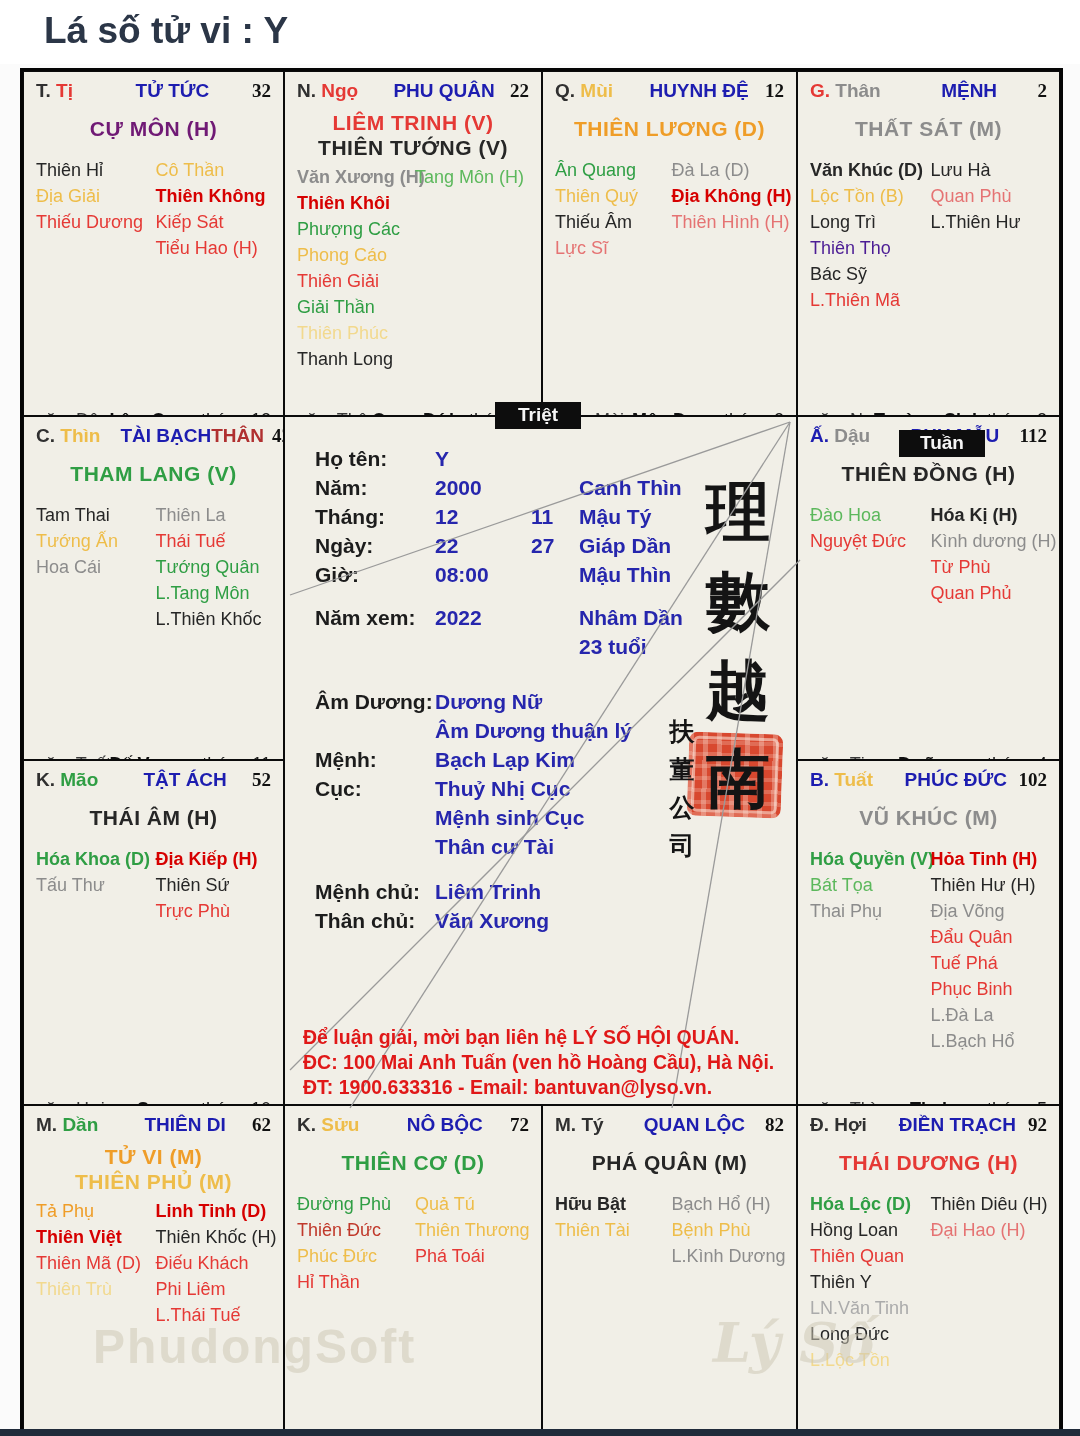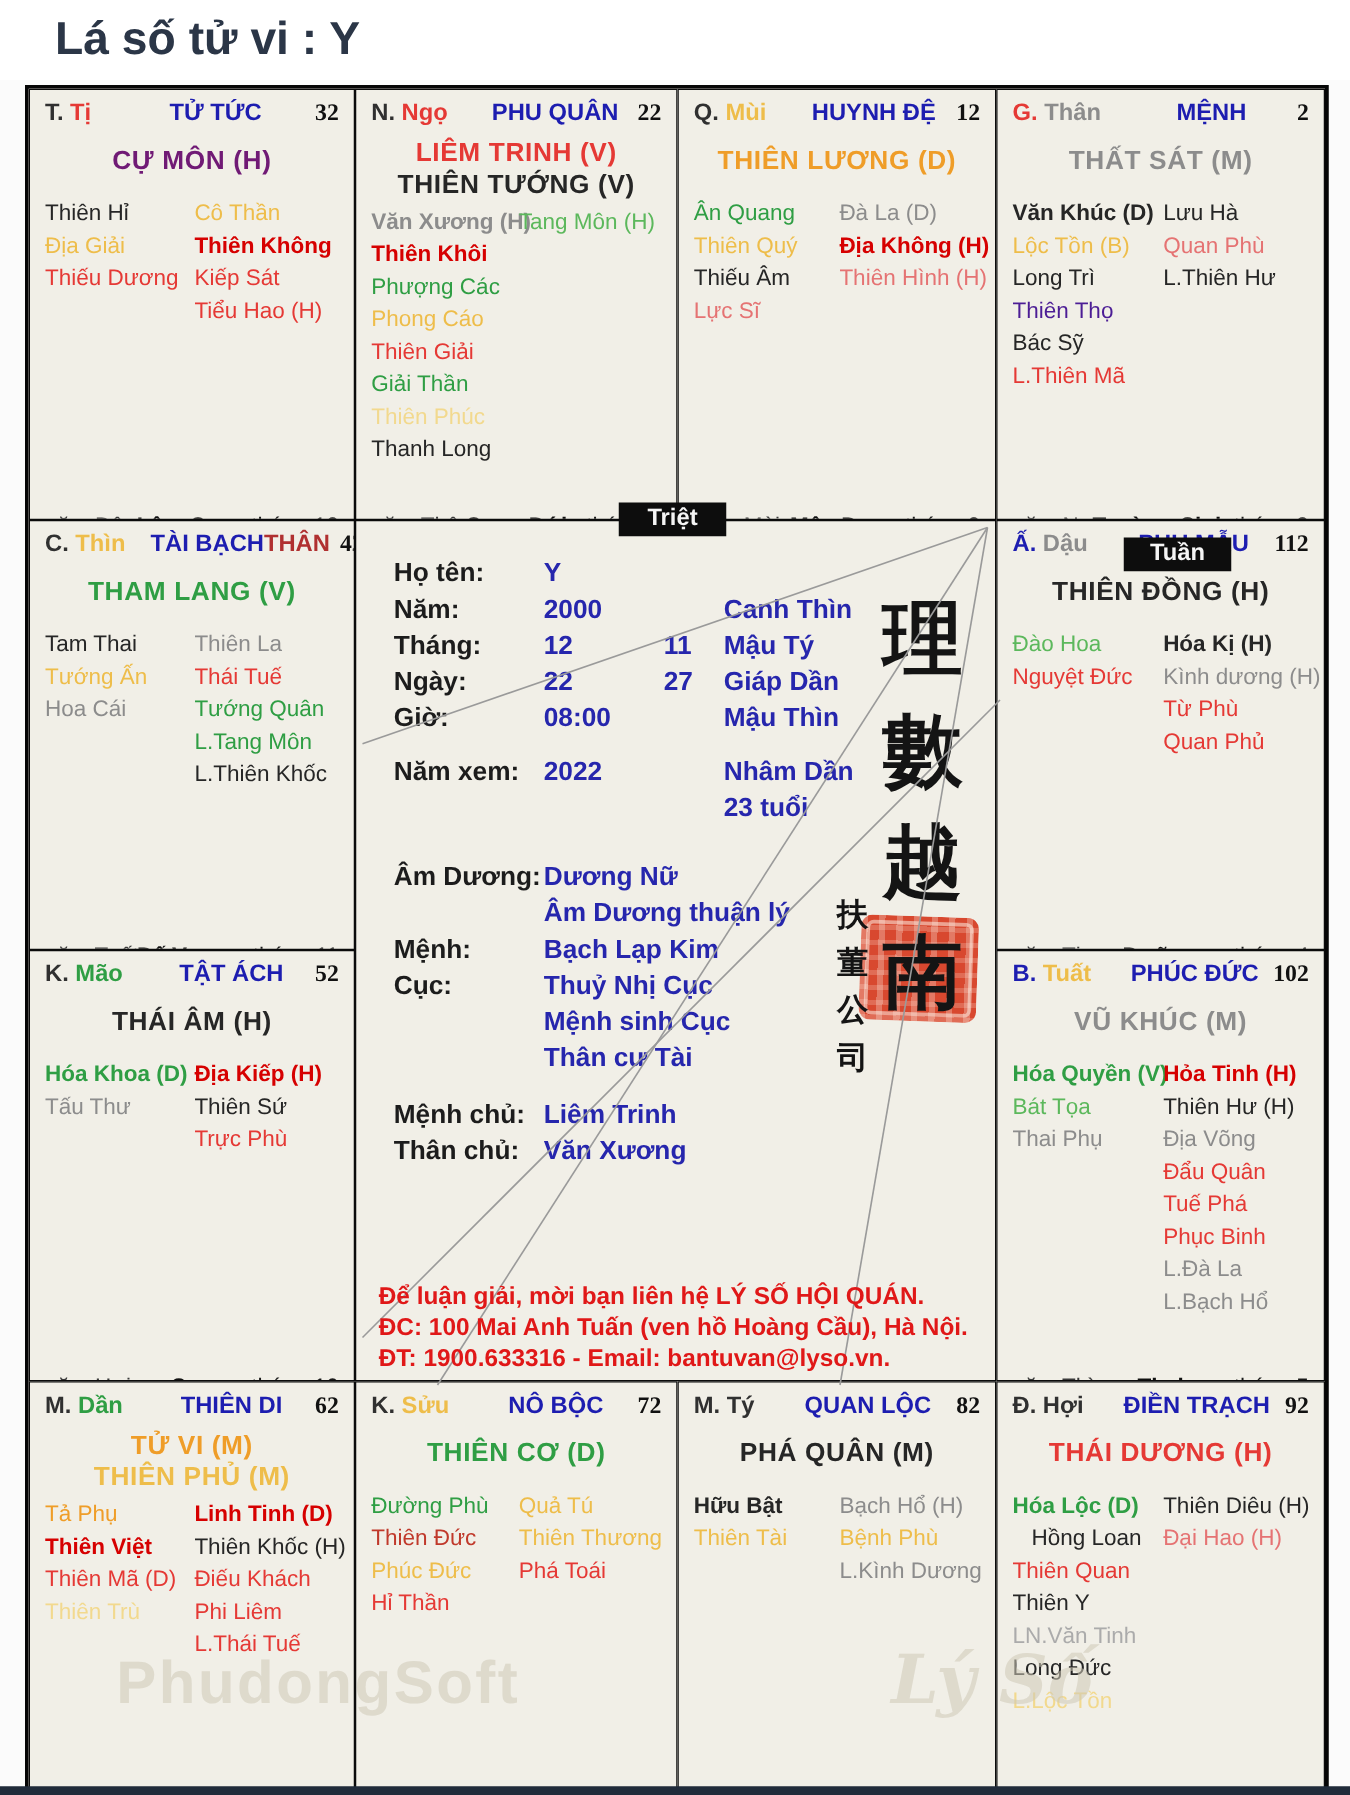--- a/index.html
+++ b/index.html
@@ -479,21 +479,21 @@
           <span class="b" style="color: rgb(48, 48, 48);">Đ. <span class="b" style="color: rgb(48, 48, 48);">Hợi</span></span>
           <span class="pname">ĐIỀN TRẠCH</span>
           <span class="pnum">92</span>
         </div>
         <div class="pmains">
           <div class="b" style="color: rgb(229, 57, 53);">THÁI DƯƠNG (H)</div>
         </div>
         <div class="pstars">
           <div class="pcol">
             <div class="b" style="color: rgb(47, 158, 68);">Hóa Lộc (D)</div>
-            <div style="color: rgb(38, 38, 38); text-align: center;">Hồng Loan</div>
+            <div style="color: rgb(38, 38, 38);">Hồng Loan</div>
             <div style="color: rgb(229, 57, 53);">Thiên Quan</div>
             <div style="color: rgb(38, 38, 38);">Thiên Y</div>
             <div style="color: rgb(171, 171, 171);">LN.Văn Tinh</div>
             <div style="color: rgb(38, 38, 38);">Long Đức</div>
             <div style="color: rgb(242, 217, 142);">L.Lộc Tồn</div>
           </div>
           <div class="pcol rt">
             <div style="color: rgb(38, 38, 38);">Thiên Diêu (H)</div>
             <div style="color: rgb(229, 115, 115);">Đại Hao (H)</div>
           </div>

